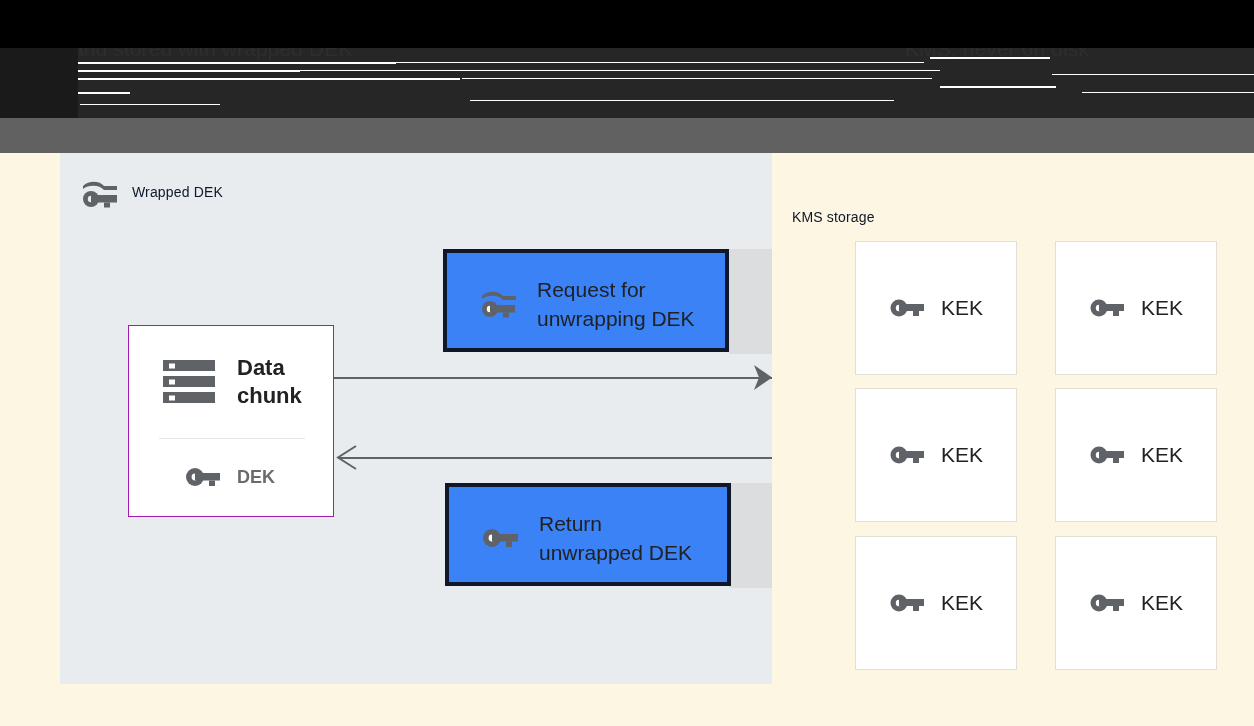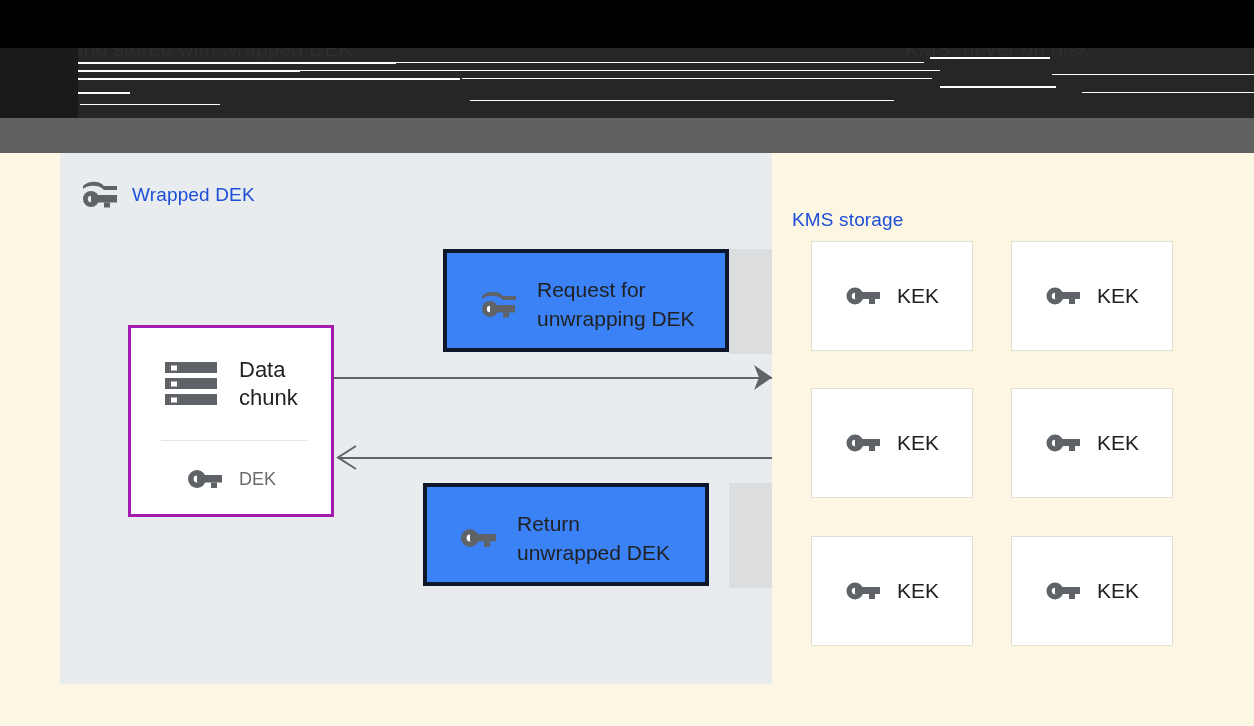--- a/index.html
+++ b/index.html
@@ -48,34 +48,35 @@
     position: absolute; left: 60px; top: 153px; width: 712px; height: 531px;
     background: #e8ecef;
   }
   .panel-right {
     position: absolute; left: 772px; top: 153px; width: 482px; height: 531px;
     background: #fdf6e3;
   }
 
   .panel-title {
     position: absolute;
-    font-size: 19px;
-    color: #1d4ed8;
+    font-size: 14px;
+    color: #0f172a;
     letter-spacing: .15px;
   }
   .title-left  { left: 132px; top: 184px; }
   .title-right { left: 792px; top: 184px; margin-top: 25px; }
 
   .wrapped-key-icon { position: absolute; left: 80px; top: 181px; }
 
   
   .card {
     position: absolute;
     background: #fff;
-    border: 3px solid #a21caf;
+    border: 1px solid #a21caf;
+    font-weight: bold;
   }
   .data-chunk {
     left: 128px; top: 325px; width: 206px; height: 192px;
   }
   .dc-row { position: absolute; display: flex; align-items: center; }
   .dc-top { left: 32px; top: 28px; }
   .dc-label {
     font-size: 22px; color: #202124; line-height: 28px;
     white-space: pre-line; margin-left: 20px;
   }
@@ -85,21 +86,21 @@
   }
   .dc-bottom { left: 56px; top: 140px; }
   .dc-dek-label { font-size: 18px; color: #6b6b6b; margin-left: 16px; }
 
   
   .msg-card {
     position: absolute; background: #3b82f6; border: 4px solid #0f172a;
     width: 286px; height: 103px;
   }
   .msg-req { left: 443px; top: 249px; }
-  .msg-ret { left: 423px; top: 483px; }
+  .msg-ret { left: 445px; top: 483px; }
   .msg-strip {
     position: absolute; left: 729px; width: 43px; height: 105px;
     background: #dcdddf;
   }
   .strip-req { top: 249px; }
   .strip-ret { top: 483px; }
   .msg-inner {
     position: absolute; left: 32px; top: 22px;
     display: flex; align-items: center;
   }
@@ -118,23 +119,23 @@
   .arrowhead-right {
     position: absolute; left: 752px; top: 364px; width: 22px; height: 27px;
     overflow: hidden;
   }
   .arrowhead-left {
     position: absolute; left: 336px; top: 445px; width: 24px; height: 25px;
   }
 
   
   .kek-card {
-    position: absolute; width: 162px; height: 110px;
+    position: absolute; width: 162px; height: 134px;
     background: #fff; border: 1px solid #e2e0d6;
-    display: flex; align-items: center; justify-content: center;
+    display: flex; align-items: center; justify-content: center; margin-left: 44px;
   }
   .kek-inner { display: flex; align-items: center; }
   .kek-label { font-size: 21px; color: #202124; margin-left: 16px; }
 
   svg { display: block; }
 </style>
 </head>
 <body>
 
 <div id="canvas">

